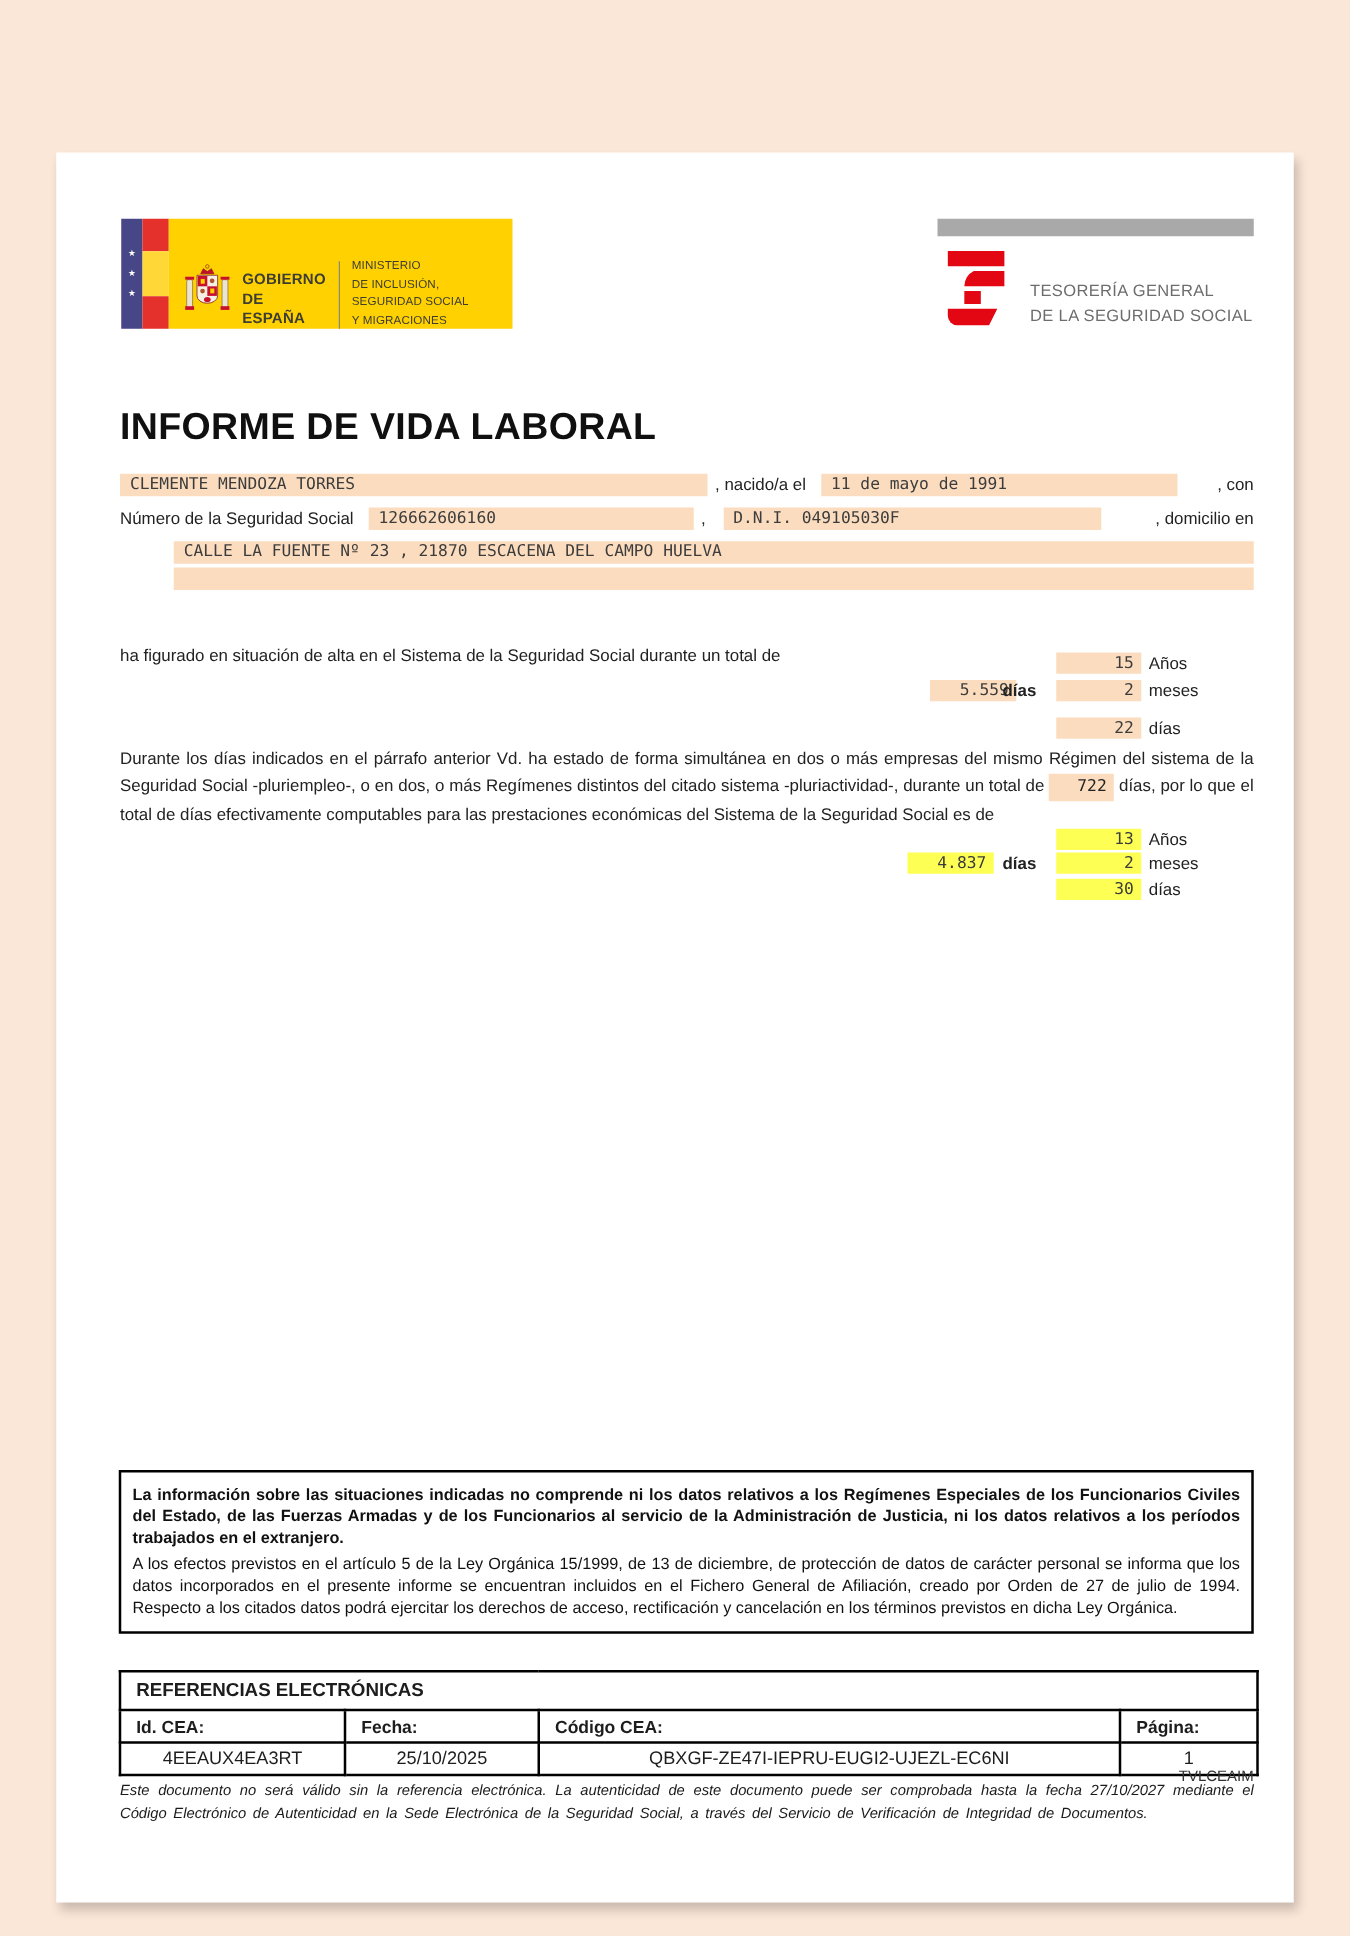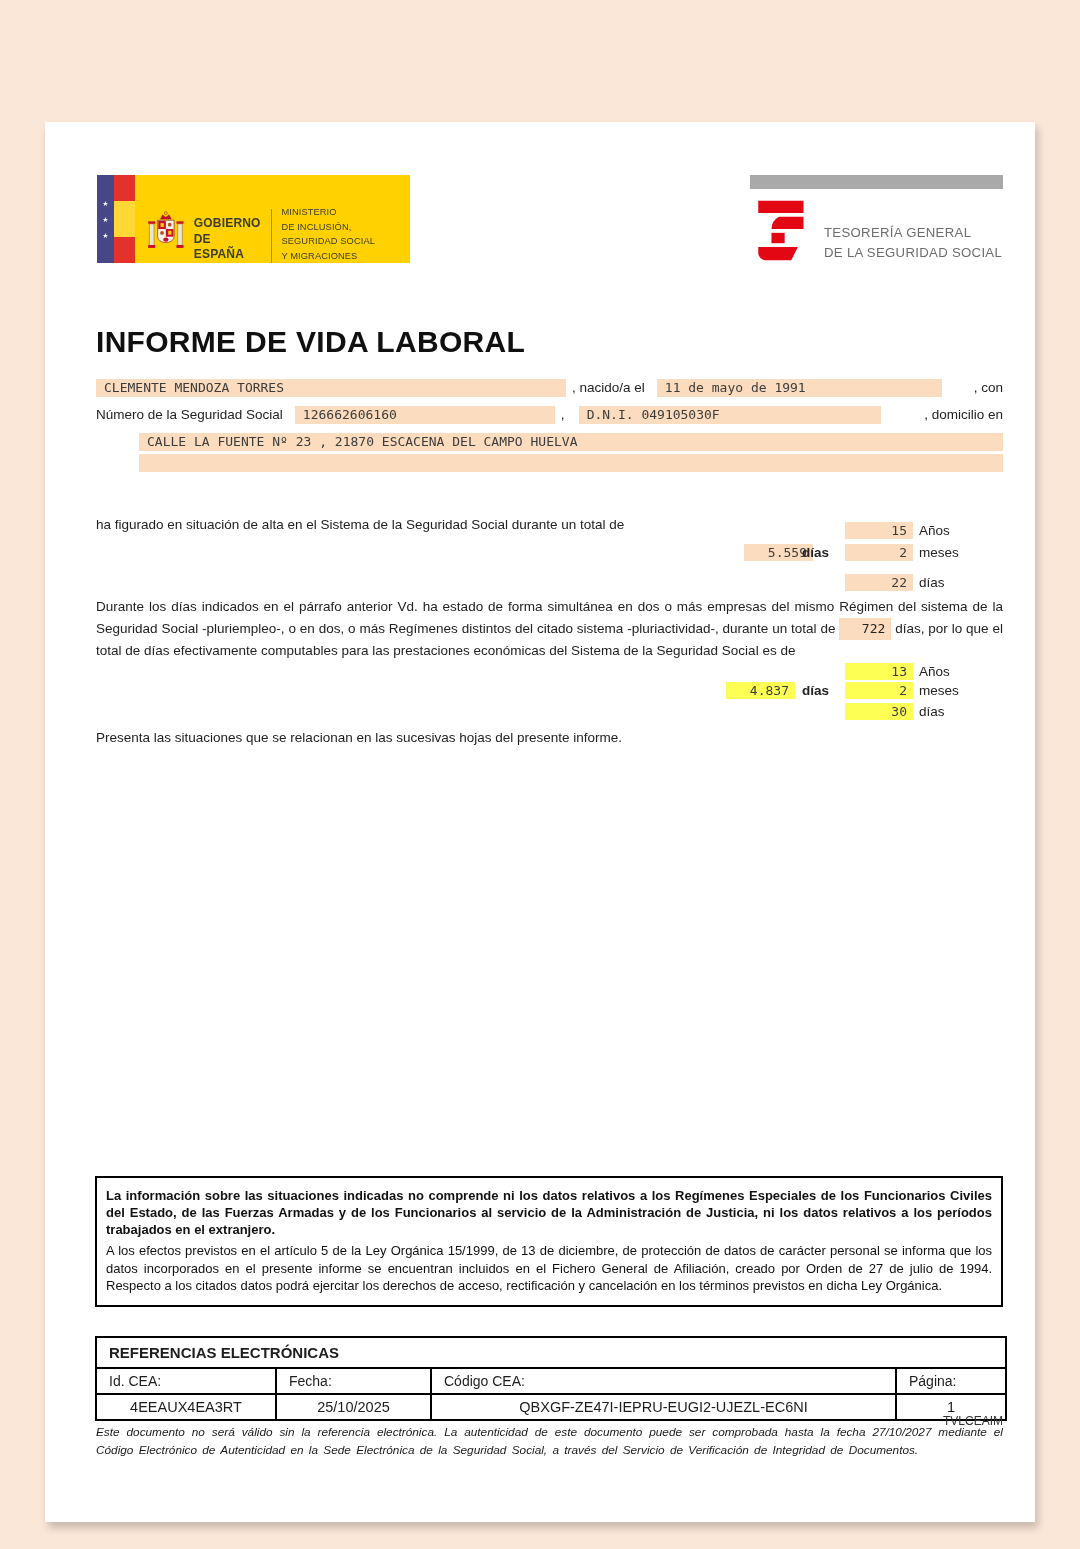--- a/index.html
+++ b/index.html
@@ -87,21 +87,21 @@
   }
   .notice p { margin:4px 0; }
   .notice p.bold { font-weight:bold; }
   
   .refs {
     position:absolute; left:50px; top:1214px; width:910px;
     border-collapse:collapse; table-layout:fixed;
   }
   .refs td { border:2px solid #000; box-sizing:border-box; }
   .refs .t-title { font-weight:bold; font-size:15px; padding:6px 12px; }
-  .refs .t-head { font-weight:normal; font-size:14px; padding:4px 12px; }
+  .refs .t-head { font-weight:bold; font-size:14px; padding:4px 12px; }
   .refs .t-val { font-size:14.5px; text-align:center; padding:4px 6px; }
   
   .foot-note {
     position:absolute; left:51px; top:1302px; width:907px;
     font-size:11.8px; line-height:1.5; text-align:justify; color:#1a1a1a;
     word-spacing:2px;
     font-style:italic;
   }
   .foot-code { position:absolute; right:32px; top:1292px; font-size:12px; color:#333; }
 </style>
@@ -216,21 +216,20 @@
     <span class="vbox" style="left:749px; top:3px;">13</span>
     <span class="slabel" style="left:823px; top:4px;">Años</span>
     <span class="vbox wide" style="left:630px; top:22px;">4.837</span>
     <span class="slabel b" style="left:706px; top:23px;">días</span>
     <span class="vbox" style="left:749px; top:22px;">2</span>
     <span class="slabel" style="left:823px; top:23px;">meses</span>
     <span class="vbox" style="left:749px; top:43px;">30</span>
     <span class="slabel" style="left:823px; top:44px;">días</span>
   </div>
 
-  <div class="presenta">Presenta las situaciones que se relacionan en las sucesivas hojas del presente informe.</div>
 
   <div class="notice">
     <p class="bold">La información sobre las situaciones indicadas no comprende ni los datos relativos a los Regímenes Especiales de los Funcionarios Civiles del Estado, de las Fuerzas Armadas y de los Funcionarios al servicio de la Administración de Justicia, ni los datos relativos a los períodos trabajados en el extranjero.</p>
     <p>A los efectos previstos en el artículo 5 de la Ley Orgánica 15/1999, de 13 de diciembre, de protección de datos de carácter personal se informa que los datos incorporados en el presente informe se encuentran incluidos en el Fichero General de Afiliación, creado por Orden de 27 de julio de 1994. Respecto a los citados datos podrá ejercitar los derechos de acceso, rectificación y cancelación en los términos previstos en dicha Ley Orgánica.</p>
   </div>
 
   <table class="refs">
     <colgroup>
       <col style="width:180px">
         <col style="width:155px">

